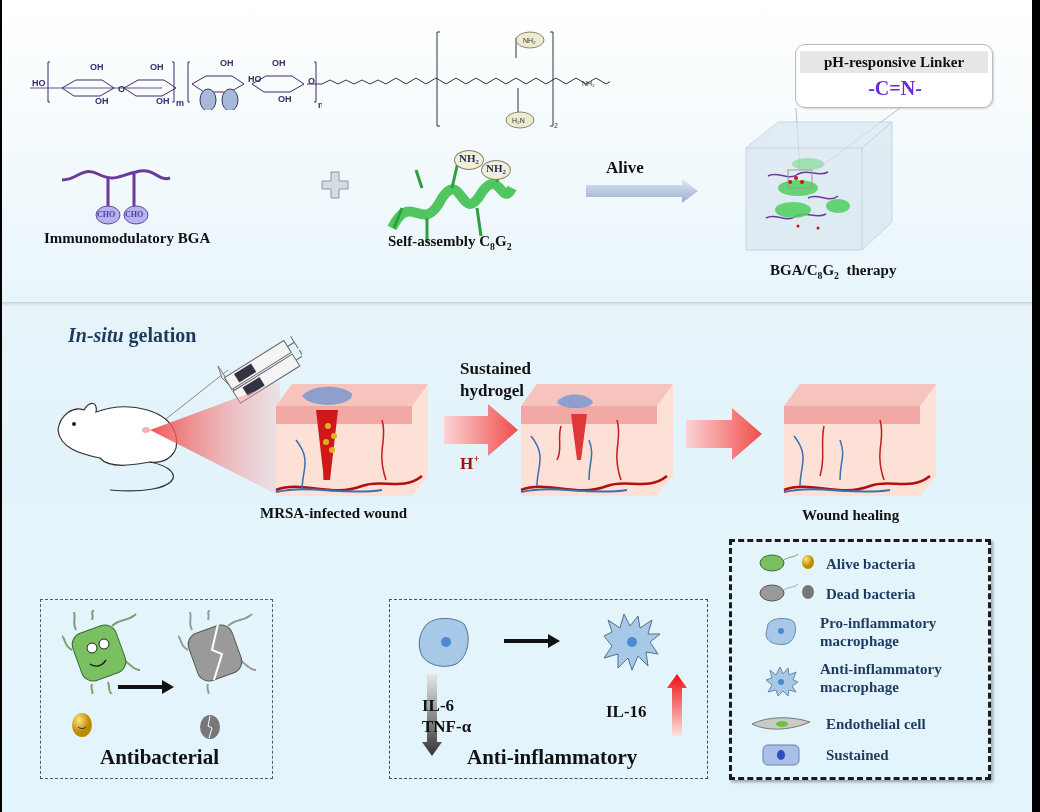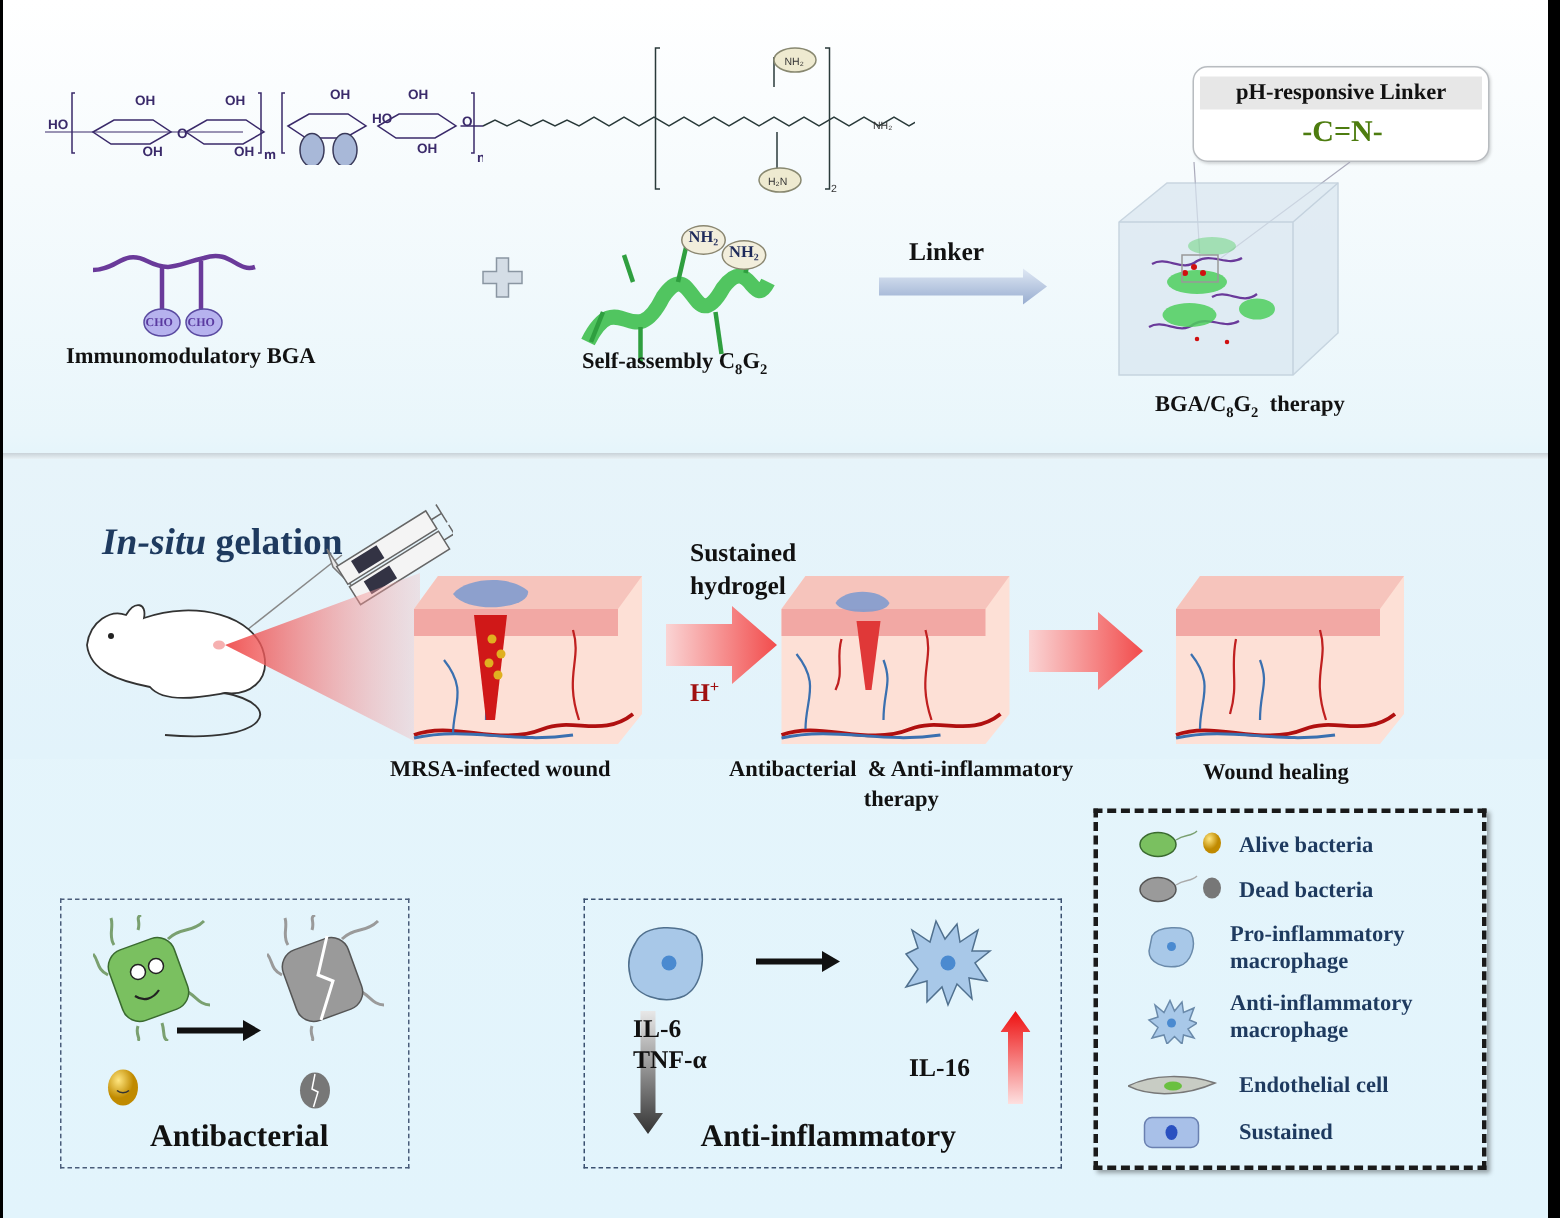--- a/index.html
+++ b/index.html
@@ -21,21 +21,21 @@
   .dash-box { position: absolute; border: 1.5px dashed #4a5d7a; }
   .legend-box { position: absolute; border: 3px dashed #1a1a1a; box-shadow: 2px 2px 3px rgba(0,0,0,0.35); }
   .leg-text { font-weight: bold; color: #1e3a5f; font-size: 15px; line-height: 18px; }
   .callout {
     position: absolute; left: 793px; top: 44px; width: 198px; height: 64px;
     background: #fff; border: 1px solid #b8bcc0; border-radius: 10px; box-shadow: 1px 1px 2px rgba(0,0,0,0.15);
   }
   .callout .hdr { position: absolute; left: 4px; top: 6px; width: 188px; height: 22px; background: #e7e7e7;
     font-weight: bold; font-size: 15px; color: #111; text-align: center; line-height: 22px; }
   .callout .bond { position: absolute; left: 0; top: 32px; width: 198px; text-align: center;
-    font-weight: bold; font-size: 20px; color: #4d7c0f; }
+    font-weight: bold; font-size: 20px; color: #6d28d9; }
   sub, sup { font-size: 0.65em; }
 </style>
 </head>
 <body>
 
 <div id="canvas">
 
   <svg class="abs" style="left:20px;top:40px" width="300" height="70">
     <g stroke="#3a2a6a" fill="none" stroke-width="1">
       <path d="M8,48 L140,48" stroke-width="0.8"></path>
@@ -110,21 +110,21 @@
         <path d="M115,34 l4,-18"></path>
         <path d="M40,40 l-6,-18"></path>
     </g>
   </svg>
   <div class="abs" style="left:452px;top:150px;width:30px;height:20px;border-radius:50%;background:#f2eedc;border:1px solid #8a8670"></div>
   <span class="abs lbl" style="left:457px;top:152px;font-size:11px;color:#1e2a5a">NH₂</span>
   <div class="abs" style="left:479px;top:160px;width:30px;height:20px;border-radius:50%;background:#f2eedc;border:1px solid #8a8670"></div>
   <span class="abs lbl" style="left:484px;top:162px;font-size:11px;color:#1e2a5a">NH₂</span>
   <span class="abs lbl" style="left:386px;top:233px;font-size:15px"><span>Self-assembly C</span><sub>8</sub><span>G</span><sub>2</sub></span>
 
-  <span class="abs lbl" style="left:604px;top:158px;font-size:17px">Linker</span>
+  <span class="abs lbl" style="left:604px;top:158px;font-size:17px">Alive</span>
   <svg class="abs" style="left:582px;top:178px" width="116" height="26">
     <defs>
         <linearGradient id="mg" x1="0" y1="0" x2="0" y2="1">
           <stop offset="0" stop-color="#dfe8f4"></stop>
           <stop offset="1" stop-color="#98add0"></stop>
         </linearGradient>
       </defs>
     <path d="M2,7 L98,7 L98,1 L114,13 L98,25 L98,19 L2,19 z" fill="url(#mg)"></path>
   </svg>
 
@@ -157,21 +157,21 @@
         <circle cx="60" cy="108" r="1.5"></circle>
         <circle cx="80" cy="110" r="1.5"></circle>
       </g>
     <rect x="50" y="52" width="24" height="18" fill="none" stroke="#999" stroke-width="1"></rect>
   </svg>
   <span class="abs lbl" style="left:768px;top:262px;font-size:15px"><span>BGA/C</span><sub>8</sub><span>G</span><sub>2</sub><span style="white-space:pre">  therapy</span></span>
 
   <div class="divider"></div>
   <div class="band2"></div>
 
-  <span class="abs lbl" style="left:66px;top:348px;font-size:25px;color:#1e3a5f"><i>In-situ</i><span style="white-space:pre"> gelation</span></span>
+  <span class="abs lbl" style="left:66px;top:324px;font-size:20px;color:#1e3a5f"><i>In-situ</i><span style="white-space:pre"> gelation</span></span>
 
   <svg class="abs" style="left:140px;top:326px" width="160" height="110">
     <path d="M10,104 L86,44" stroke="#888" stroke-width="1"></path>
     <path d="M76,40 L92,64 L80,52 z" fill="#e8e8e8" stroke="#777"></path>
     <g transform="rotate(-32 120 40)">
       <rect x="82" y="30" width="70" height="14" fill="#f4f4f4" stroke="#666"></rect>
       <rect x="82" y="46" width="70" height="14" fill="#f4f4f4" stroke="#666"></rect>
       <rect x="92" y="32" width="20" height="10" fill="#334"></rect>
         <rect x="92" y="48" width="20" height="10" fill="#334"></rect>
       <path d="M152,37 h8 M152,53 h8 M160,30 v14 M160,46 v14" stroke="#666"></path>
@@ -229,21 +229,20 @@
     <path d="M4,26 L20,4 L156,4 L156,96 L140,116 L4,116 z" fill="#fde0d6"></path>
     <path d="M4,26 L20,4 L156,4 L140,26 z" fill="#f6c4bc"></path>
     <path d="M4,26 L140,26 L140,44 L4,44 z" fill="#f2a8a4"></path>
     <path d="M4,110 C30,100 60,118 90,106 C110,98 130,112 150,96" stroke="#b01010" stroke-width="2.5" fill="none"></path>
     <path d="M4,112 C40,104 70,116 110,110" stroke="#3a70b0" stroke-width="2" fill="none"></path>
     <path d="M20,106 c0,-20 10,-30 -6,-50 M72,100 c0,-20 6,-24 0,-40" stroke="#3a70b0" stroke-width="1.5" fill="none"></path>
     <path d="M54,34 L70,34 L64,80 L60,80 z" fill="#e03838"></path>
     <path d="M40,22 C46,12 70,12 76,22 C74,30 44,30 40,22 z" fill="#7a9ad0" opacity="0.85"></path>
     <path d="M40,80 c6,-12 0,-20 4,-34 M100,40 c6,20 -6,30 4,60" stroke="#c02020" stroke-width="1.5" fill="none"></path>
   </svg>
-  <span class="abs lbl" style="left:484px;top:503px;font-size:15px;text-align:center;line-height:20px"><span style="white-space:pre">Antibacterial  &amp; Anti-inflammatory</span><br><span>therapy</span></span>
 
   <svg class="abs" style="left:682px;top:406px" width="80" height="56">
     <path d="M2,14 L48,14 L48,2 L78,28 L48,54 L48,42 L2,42 z" fill="url(#ra)"></path>
   </svg>
 
   <svg class="abs" style="left:778px;top:380px" width="160" height="120">
     <path d="M4,26 L20,4 L156,4 L156,96 L140,116 L4,116 z" fill="#fde0d6"></path>
     <path d="M4,26 L20,4 L156,4 L140,26 z" fill="#f6c4bc"></path>
     <path d="M4,26 L140,26 L140,44 L4,44 z" fill="#f2a8a4"></path>
     <path d="M4,110 C30,100 60,118 90,106 C110,98 130,112 150,96" stroke="#b01010" stroke-width="2.5" fill="none"></path>
@@ -304,21 +303,21 @@
   </svg>
   <svg class="abs" style="left:420px;top:674px" width="20" height="82">
     <defs>
         <linearGradient id="ga" x1="0" y1="0" x2="0" y2="1">
           <stop offset="0" stop-color="#e8e8e8"></stop>
           <stop offset="1" stop-color="#333"></stop>
         </linearGradient>
       </defs>
     <path d="M5,0 L15,0 L15,68 L20,68 L10,82 L0,68 L5,68 z" fill="url(#ga)"></path>
   </svg>
-  <span class="abs lbl" style="left:420px;top:675px;font-size:17px;line-height:21px"><span>IL-6</span><br><span>TNF-α</span></span>
+  <span class="abs lbl" style="left:420px;top:695px;font-size:17px;line-height:21px"><span>IL-6</span><br><span>TNF-α</span></span>
   <span class="abs lbl" style="left:604px;top:702px;font-size:17px">IL-16</span>
   <svg class="abs" style="left:665px;top:674px" width="20" height="62">
     <defs>
         <linearGradient id="gr" x1="0" y1="1" x2="0" y2="0">
           <stop offset="0" stop-color="#fde0e0"></stop>
           <stop offset="1" stop-color="#ee1010"></stop>
         </linearGradient>
       </defs>
     <path d="M10,0 L20,14 L15,14 L15,62 L5,62 L5,14 L0,14 z" fill="url(#gr)"></path>
   </svg>

